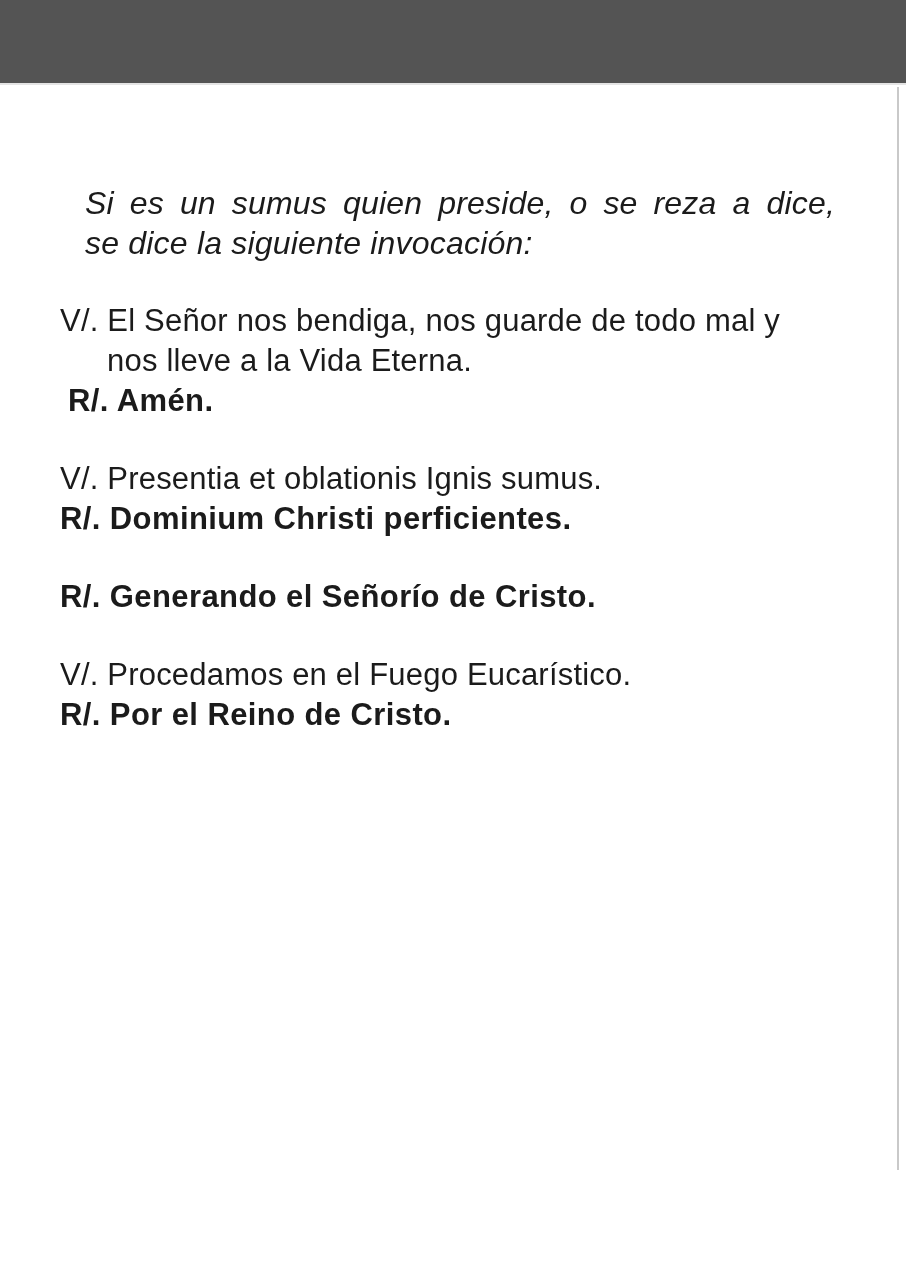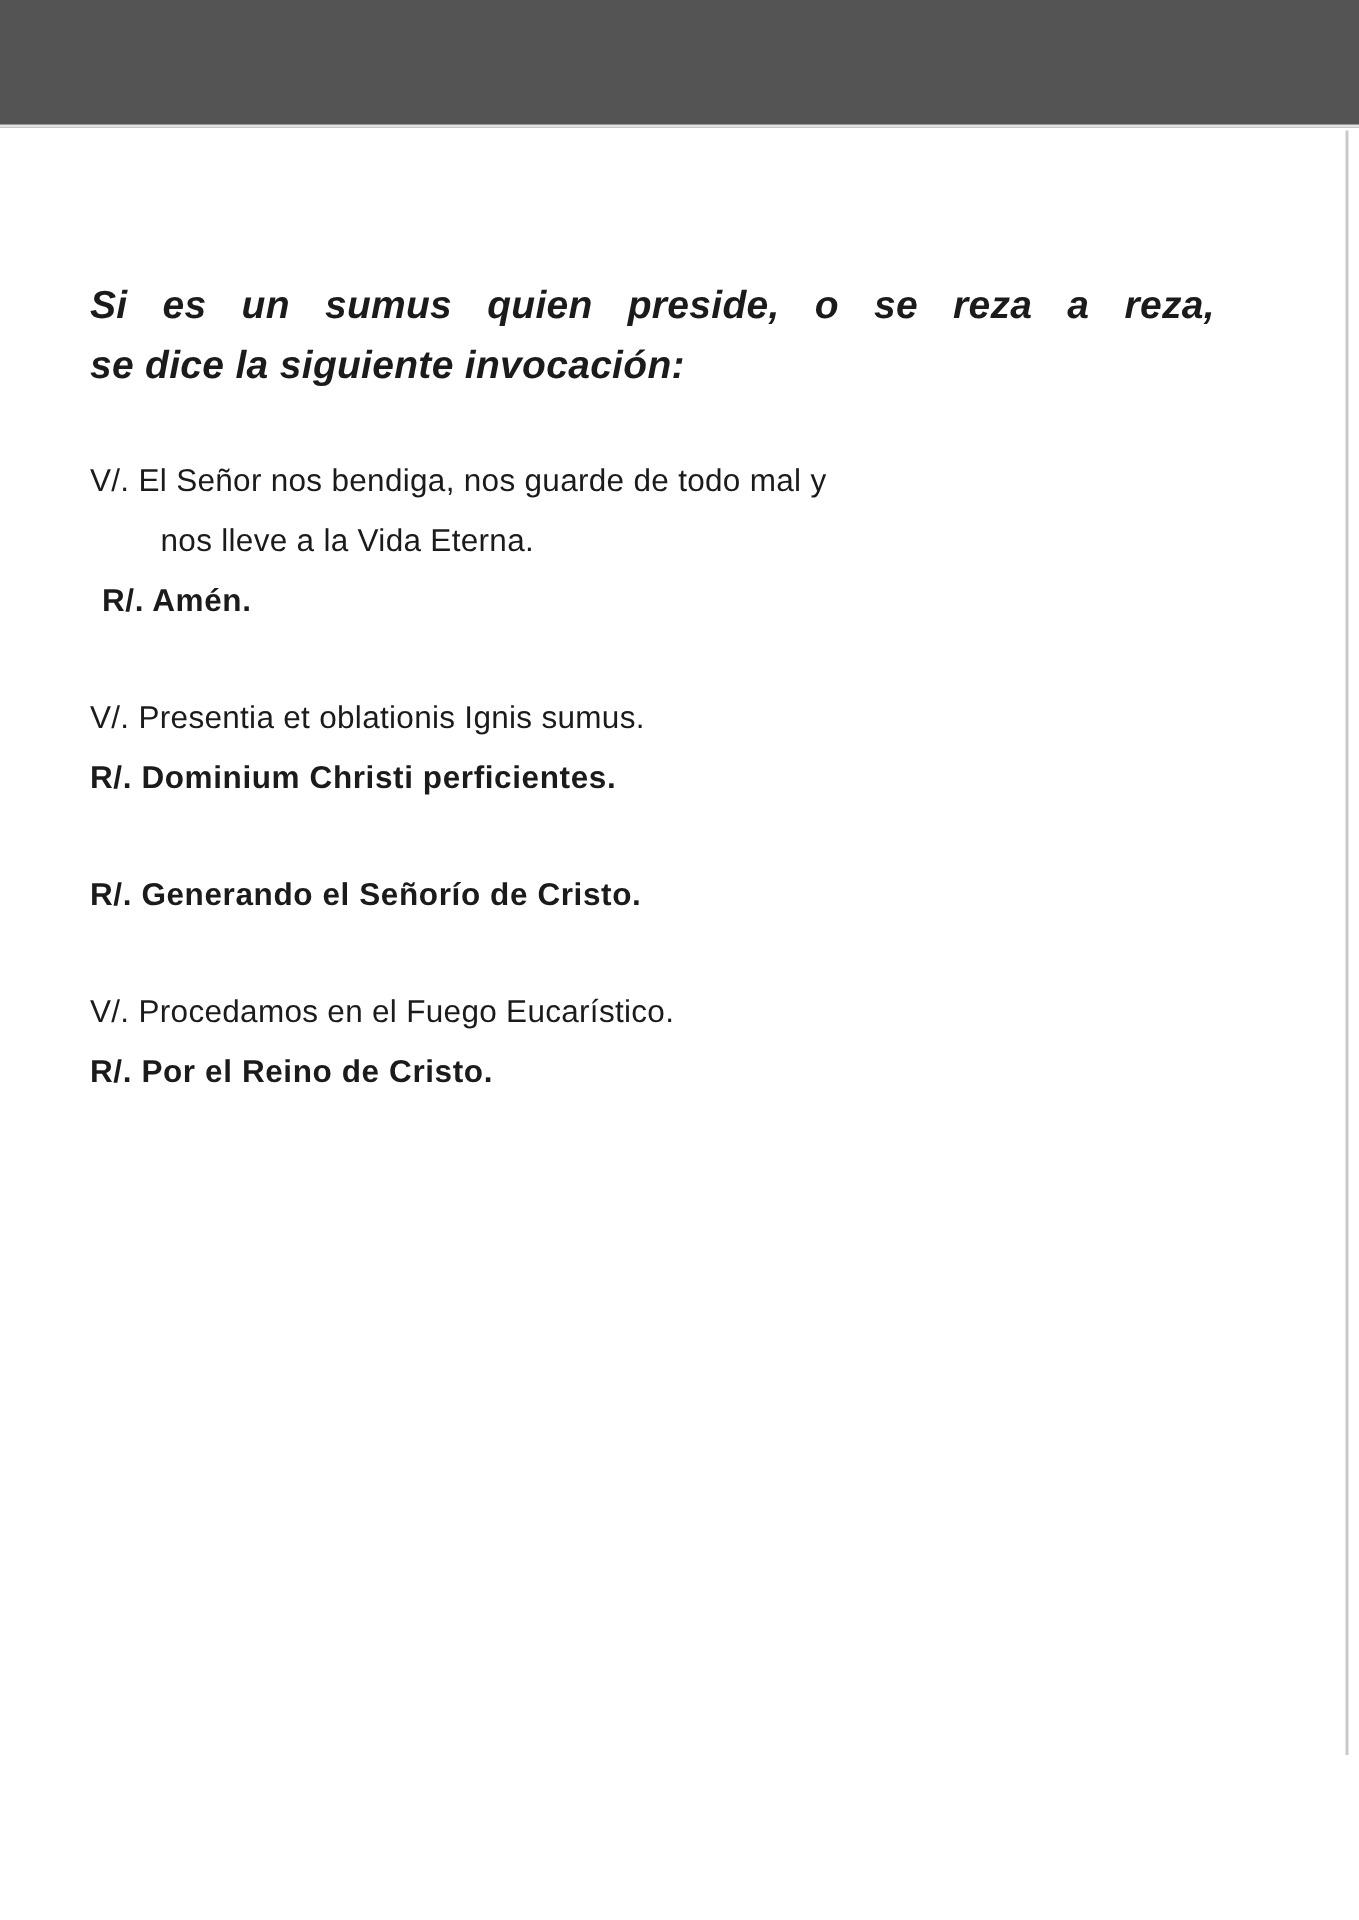--- a/index.html
+++ b/index.html
@@ -39,39 +39,40 @@
   
   .content {
     padding-left: 60px;
     width: 810px;
     color: var(--text, #1b1b1b);
   }
 
   .intro {
     margin-top: 98px;
     width: 750px;
-    font-size: 26px;
+    font-size: 32px;
     line-height: 40px;
-    font-weight: 700;
+    font-weight: 400;
     font-style: italic;
     letter-spacing: 0.2px;
+    margin-left: 25px;
   }
 
   .intro-line { display: block; white-space: nowrap; }
 
   
   .intro-line.justify {
     display: flex;
     justify-content: space-between;
   }
 
   .verse { margin-top: 38px; }
 
   .vline {
-    font-size: 21px;
+    font-size: 31px;
     line-height: 40px;
     letter-spacing: 0.2px;
     white-space: nowrap;
   }
 
   .vline.cont { padding-left: 47px; }   
 
   .vline.response { font-weight: 700; letter-spacing: 0.4px; }
 
   .vline.response.sp { padding-left: 8px; }  
@@ -113,21 +114,21 @@
           <span>Si</span>
           <span>es</span>
           <span>un</span>
           <span>sumus</span>
           <span>quien</span>
           <span>preside,</span>
           <span>o</span>
           <span>se</span>
           <span>reza</span>
           <span>a</span>
-          <span>reza,</span>
+          <span>dice,</span>
         </span>
       <span class="intro-line">se dice la siguiente invocación:</span>
     </p>
 
     <section class="verse">
       <div class="vline">V/. El Señor nos bendiga, nos guarde de todo mal y</div>
       <div class="vline cont">nos lleve a la Vida Eterna.</div>
       <div class="vline response sp">R/. Amén.</div>
     </section>
 

